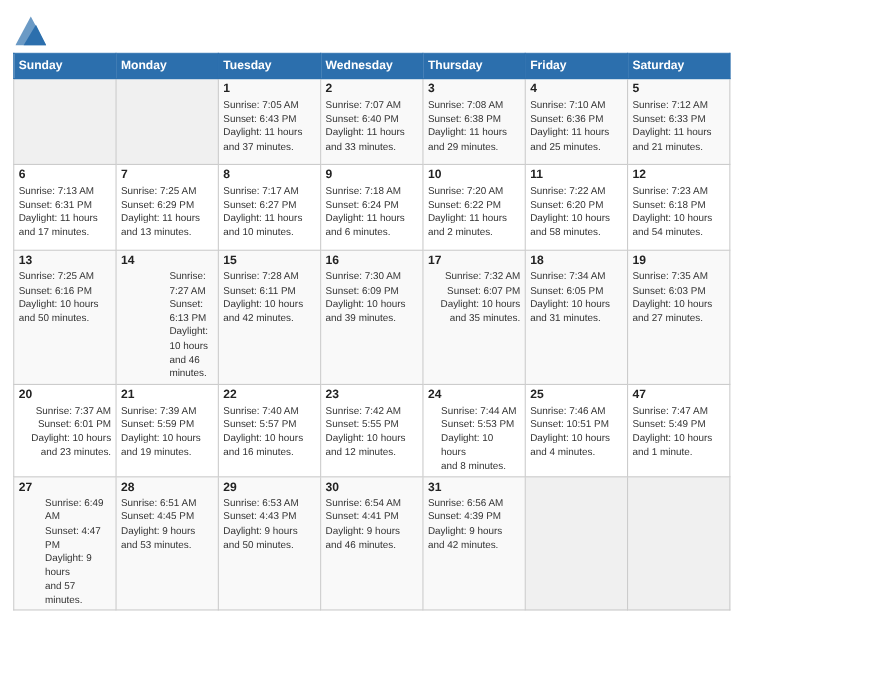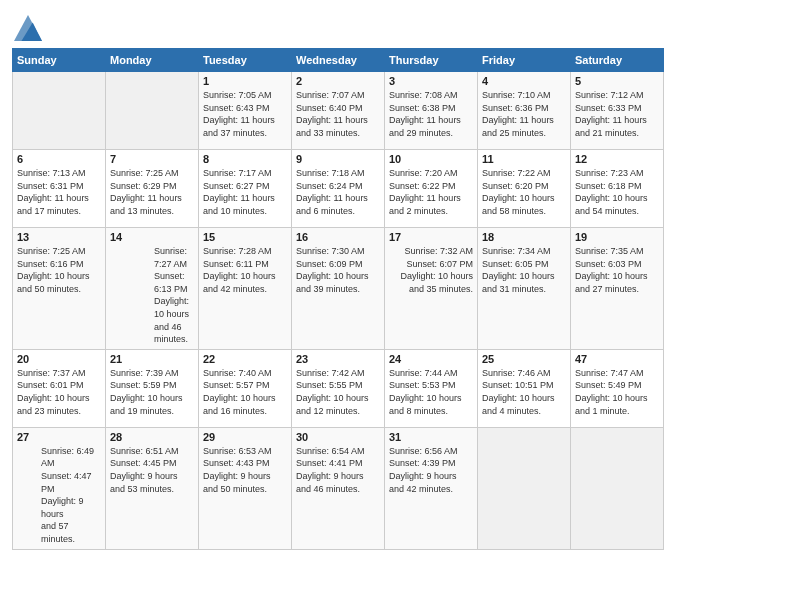--- a/index.html
+++ b/index.html
@@ -270,21 +270,21 @@
             <div class="day-num">19</div>
             <div class="day-info" style="white-space: pre-line;">Sunrise: 7:35 AM
 Sunset: 6:03 PM
 Daylight: 10 hours
 and 27 minutes.</div>
           </td>
         </tr>
         <tr>
           <td>
             <div class="day-num">20</div>
-            <div class="day-info" style="white-space: pre-line;">Sunrise: 7:37 AM
+            <div class="day-info" style="white-space: pre-line; text-align: right;">Sunrise: 7:37 AM
 Sunset: 6:01 PM
 Daylight: 10 hours
 and 23 minutes.</div>
           </td>
           <td>
             <div class="day-num">21</div>
             <div class="day-info" style="white-space: pre-line;">Sunrise: 7:39 AM
 Sunset: 5:59 PM
 Daylight: 10 hours
 and 19 minutes.</div>
@@ -298,21 +298,21 @@
           </td>
           <td>
             <div class="day-num">23</div>
             <div class="day-info" style="white-space: pre-line;">Sunrise: 7:42 AM
 Sunset: 5:55 PM
 Daylight: 10 hours
 and 12 minutes.</div>
           </td>
           <td>
             <div class="day-num">24</div>
-            <div class="day-info" style="white-space: pre-line;">Sunrise: 7:44 AM
+            <div class="day-info" style="white-space: pre-line; margin-left: 12px;">Sunrise: 7:44 AM
 Sunset: 5:53 PM
 Daylight: 10 hours
 and 8 minutes.</div>
           </td>
           <td>
             <div class="day-num">25</div>
             <div class="day-info" style="white-space: pre-line;">Sunrise: 7:46 AM
 Sunset: 10:51 PM
 Daylight: 10 hours
 and 4 minutes.</div>

